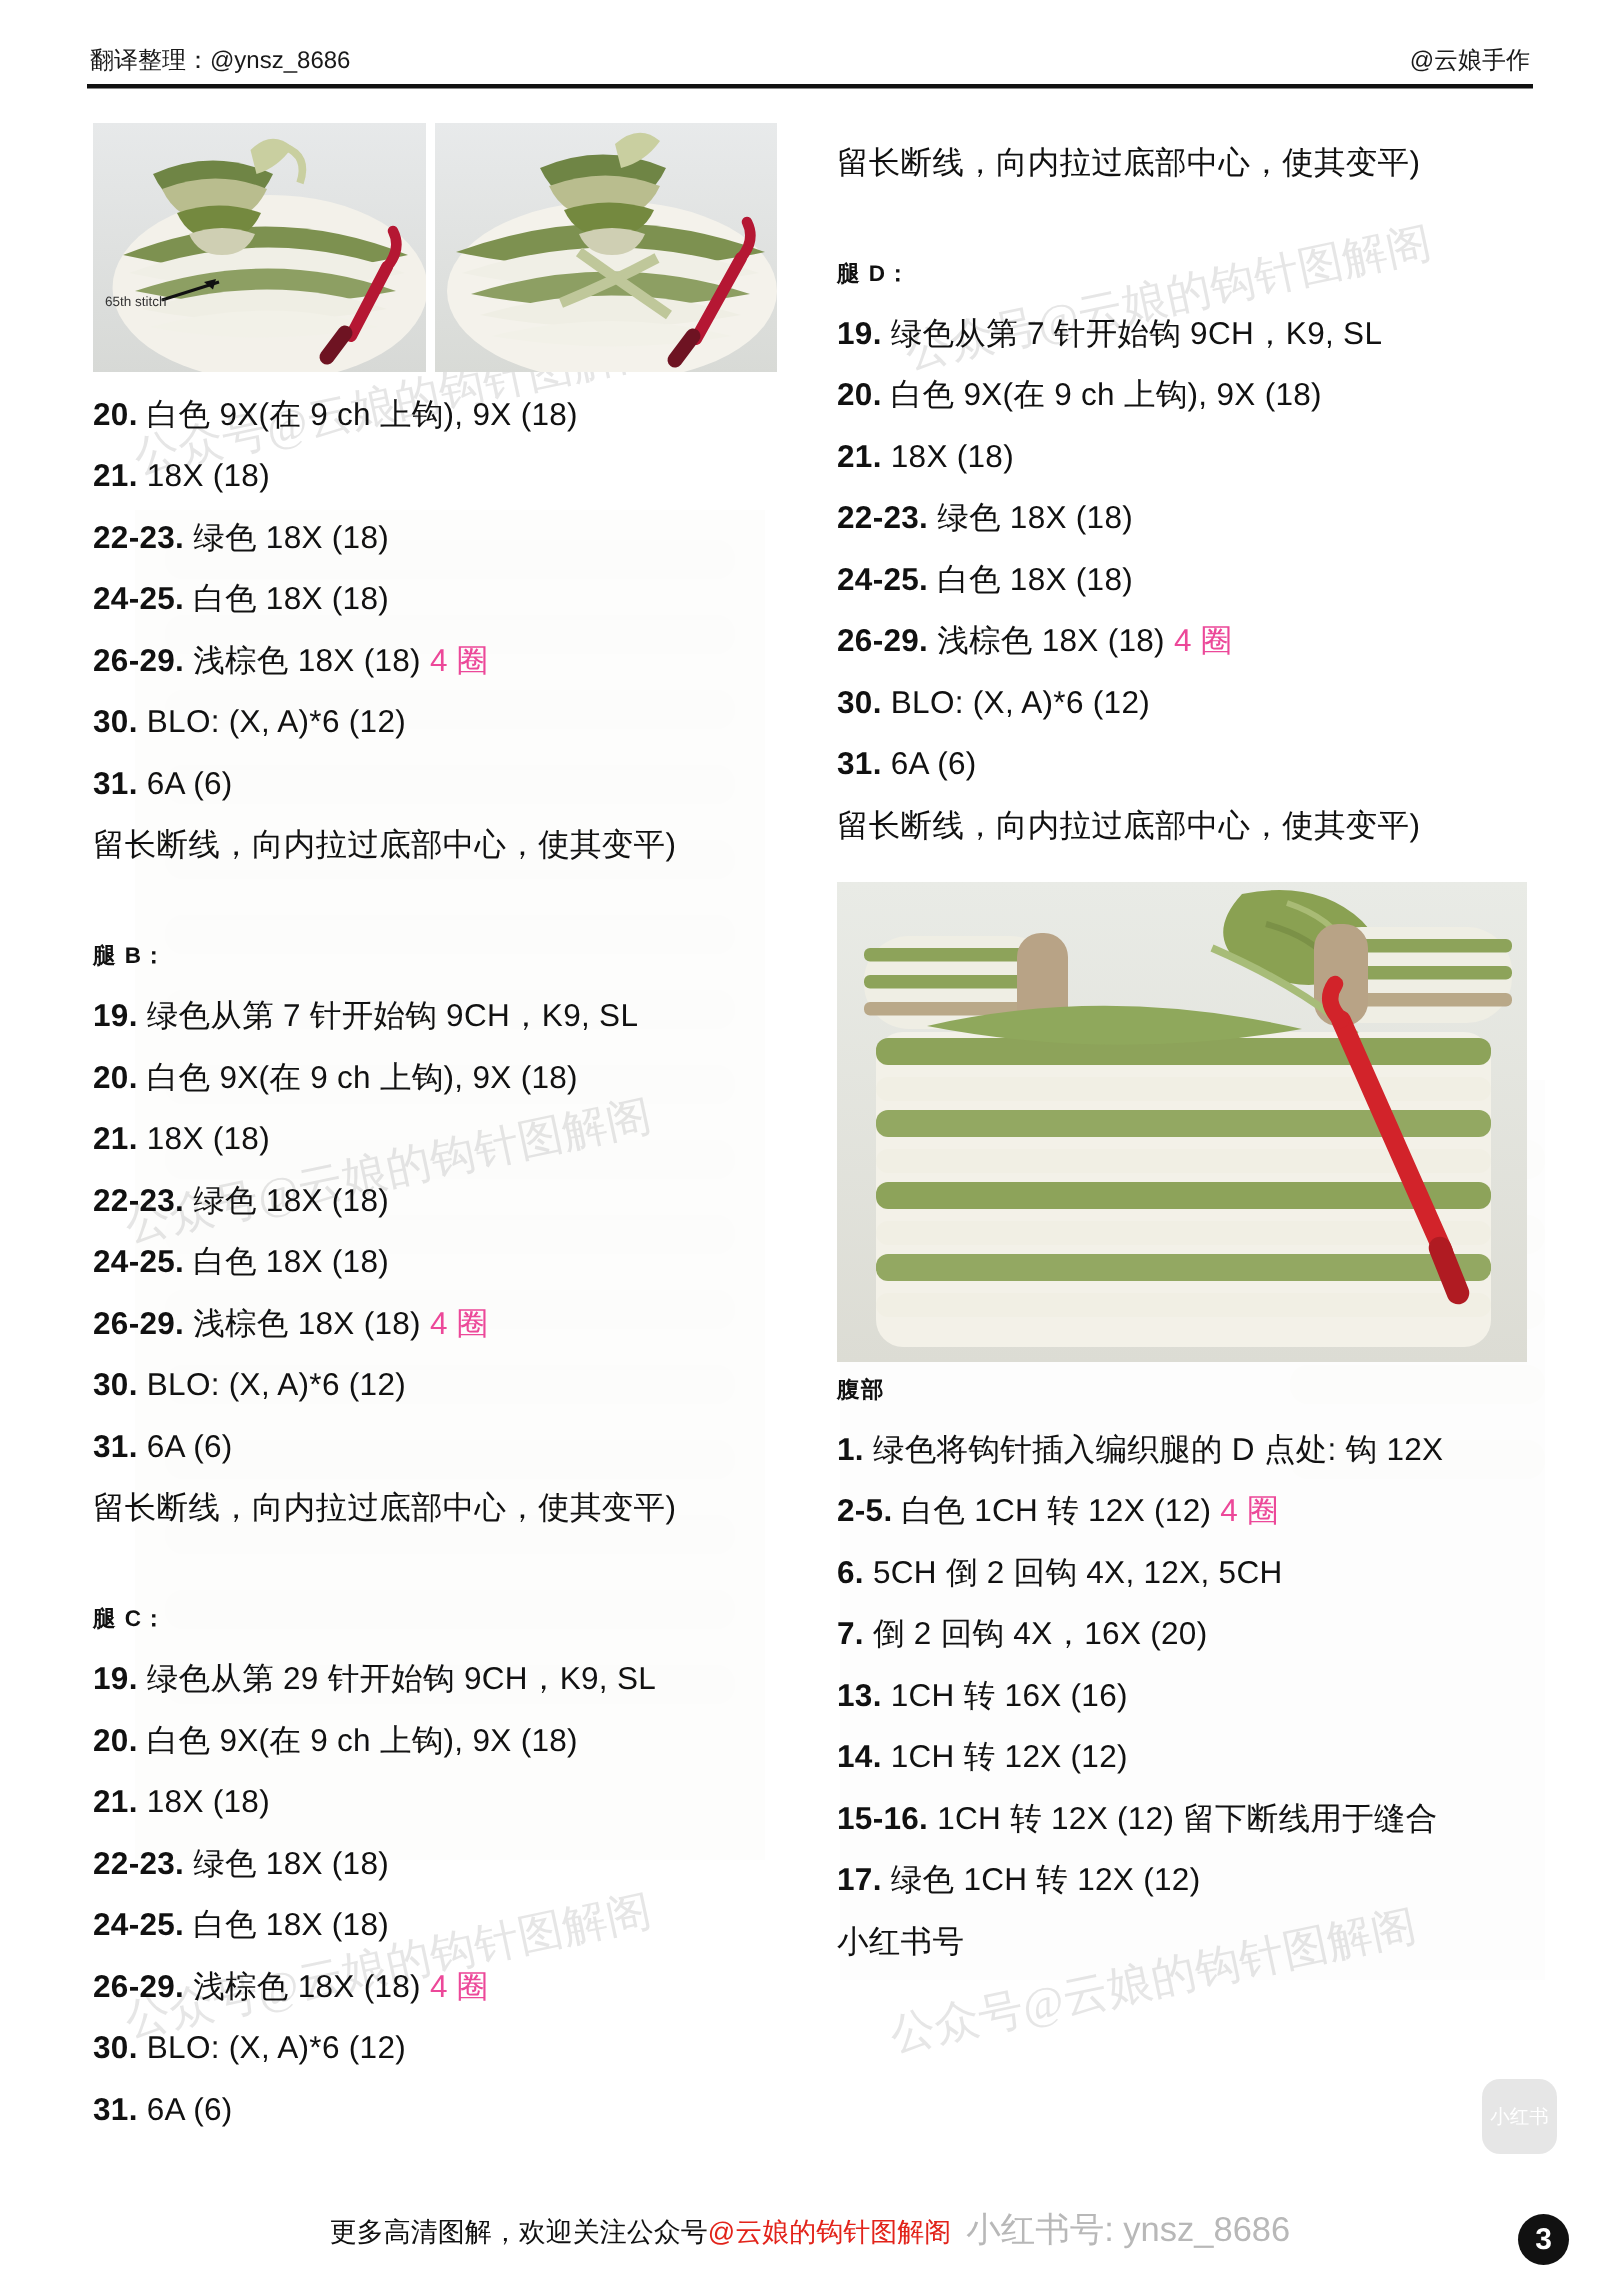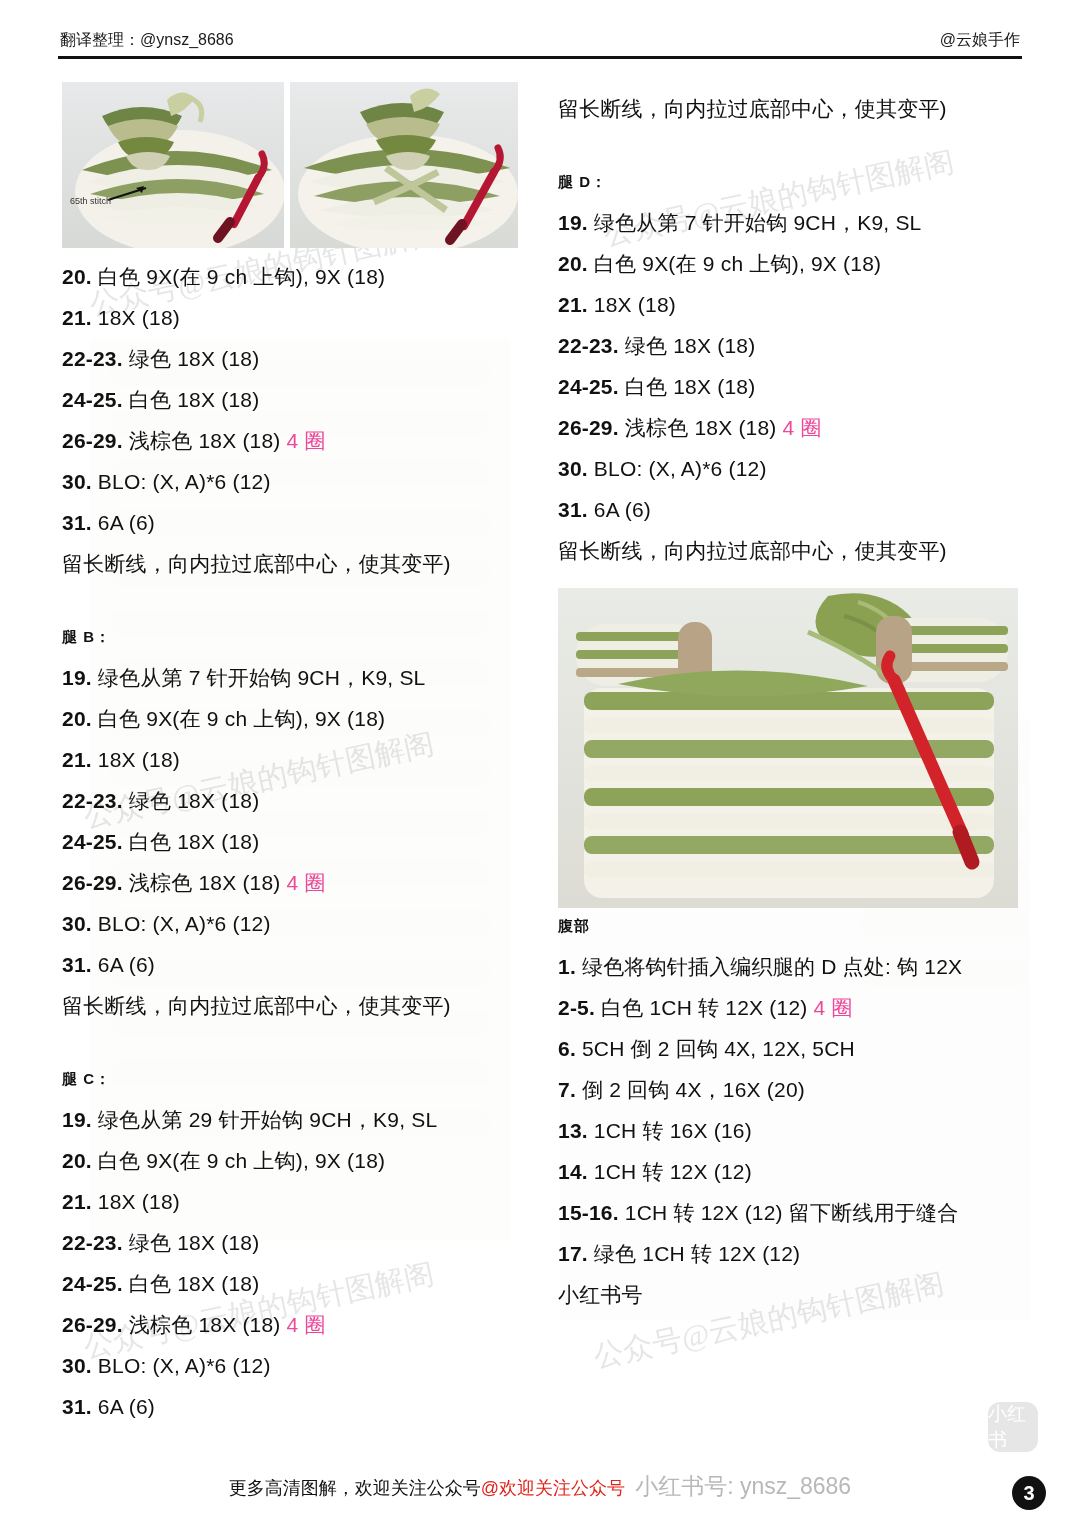--- a/index.html
+++ b/index.html
@@ -159,27 +159,27 @@
     font-size: 20px;
     font-weight: bold;
     display: flex;
     align-items: center;
     justify-content: center;
     z-index: 11;
   }
   .xhs-logo {
     position: absolute;
     right: 42px;
-    bottom: 76px;
+    bottom: 92px;
     width: 50px;
     height: 50px;
     border-radius: 12px;
     background: rgba(200,200,200,0.45);
     color: #fff;
-    font-size: 19px;
+    font-size: 13px;
     display: flex;
     align-items: center;
     justify-content: center;
     z-index: 9;
   }
 </style>
 </head>
 <body>
 
 <div class="page">
@@ -412,17 +412,17 @@
     <div class="line"><span class="num">13.</span> 1CH 转 16X (16)</div>
     <div class="line"><span class="num">14.</span> 1CH 转 12X (12)</div>
     <div class="line"><span class="num">15-16.</span> 1CH 转 12X (12)  留下断线用于缝合</div>
     <div class="line"><span class="num">17.</span> 绿色 1CH 转 12X (12)</div>
     <div class="line plain">小红书号</div>
   </div>
 
   <div class="xhs-logo">小红书</div>
 
   <div class="footer">
-    <span>更多高清图解，欢迎关注公众号</span><span class="brand">@欢迎关注公众号</span><span class="xhs">小红书号: ynsz_8686</span>
+    <span>更多高清图解，欢迎关注公众号</span><span class="brand">@云娘的钩针图解阁</span><span class="xhs">小红书号: ynsz_8686</span>
   </div>
   <div class="pagenum">3</div>
 
 </div>
 
 </body></html>

